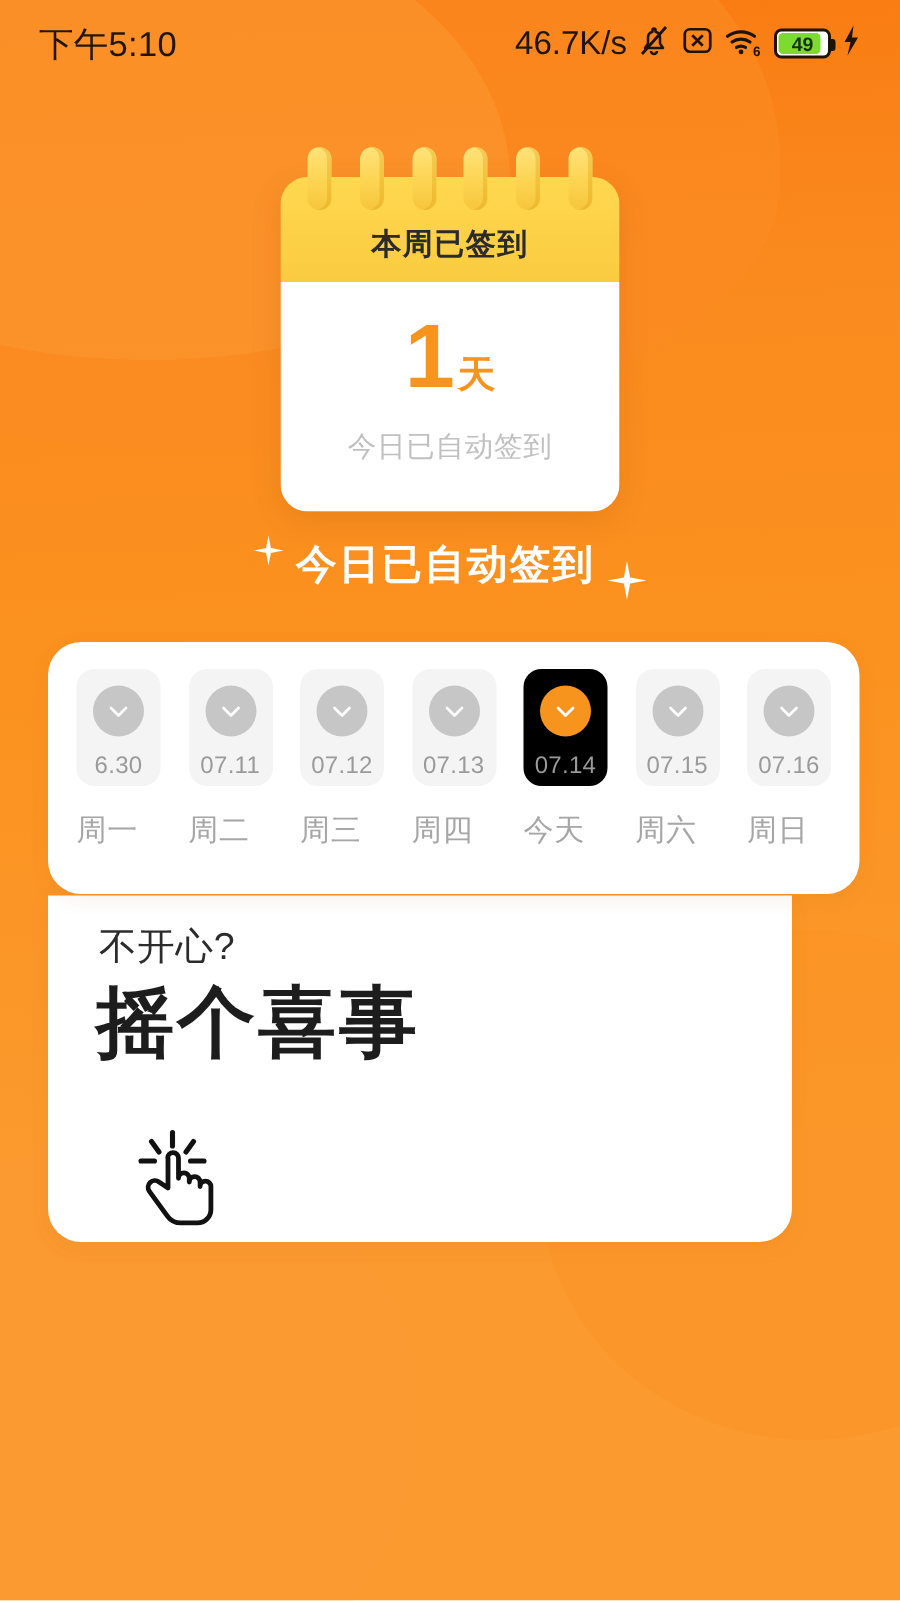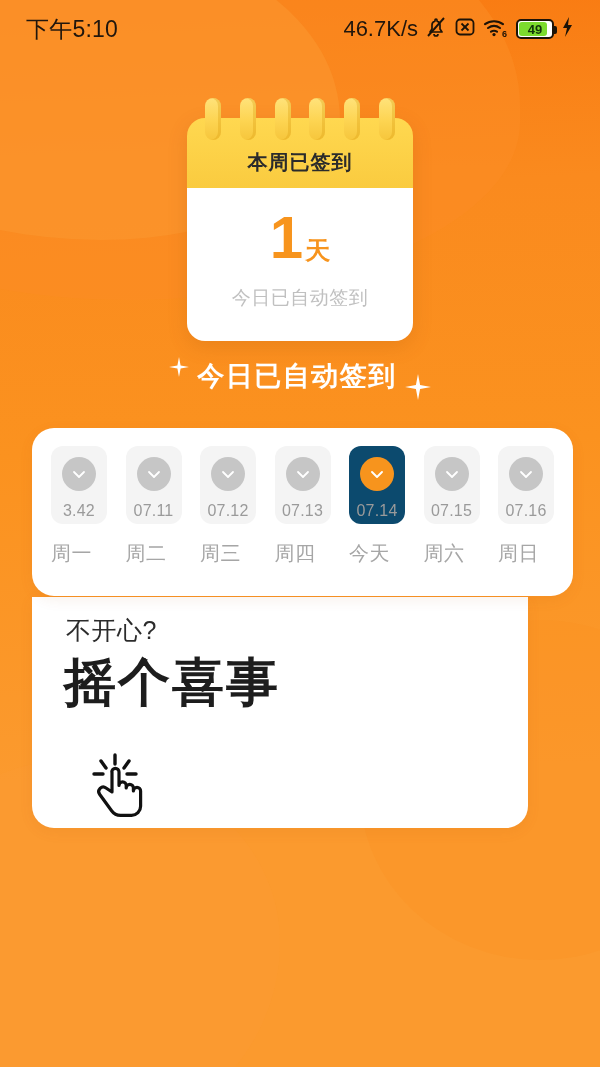--- a/index.html
+++ b/index.html
@@ -145,21 +145,21 @@
   .week-row{
     display:flex; justify-content:space-between;
     padding:18px 19px 0;
   }
   .day-pill{
     width:56px; height:78px; border-radius:12px;
     background:#F4F4F4;
     display:flex; flex-direction:column; align-items:center;
     padding-top:11px;
   }
-  .day-pill.today{ background:#0c4a6e; }
+  .day-pill.today{ background:#000000; }
   .day-circle{
     width:34px; height:34px; border-radius:50%;
     background:#C6C6C6;
     display:flex; align-items:center; justify-content:center;
   }
   .day-pill.today .day-circle{ background:#F7941D; }
   .day-date{
     margin-top:11px; font-size:16px; color:#9a9a9a; letter-spacing:.2px;
   }
   .week-labels{
@@ -292,21 +292,21 @@
   </div>
 
   <div class="week-card">
     <div class="week-row">
       <div class="day-pill">
         <span class="day-circle">
           <svg width="18" height="18" viewBox="0 0 18 18">
               <path d="M4 7 L9 12 L14 7" fill="none" stroke="#fff" stroke-width="1.8" stroke-linecap="round" stroke-linejoin="round"></path>
             </svg>
         </span>
-        <span class="day-date">3.42</span>
+        <span class="day-date">6.30</span>
       </div>
       <div class="day-pill">
         <span class="day-circle">
           <svg width="18" height="18" viewBox="0 0 18 18">
               <path d="M4 7 L9 12 L14 7" fill="none" stroke="#fff" stroke-width="1.8" stroke-linecap="round" stroke-linejoin="round"></path>
             </svg>
         </span>
         <span class="day-date">07.11</span>
       </div>
       <div class="day-pill">

